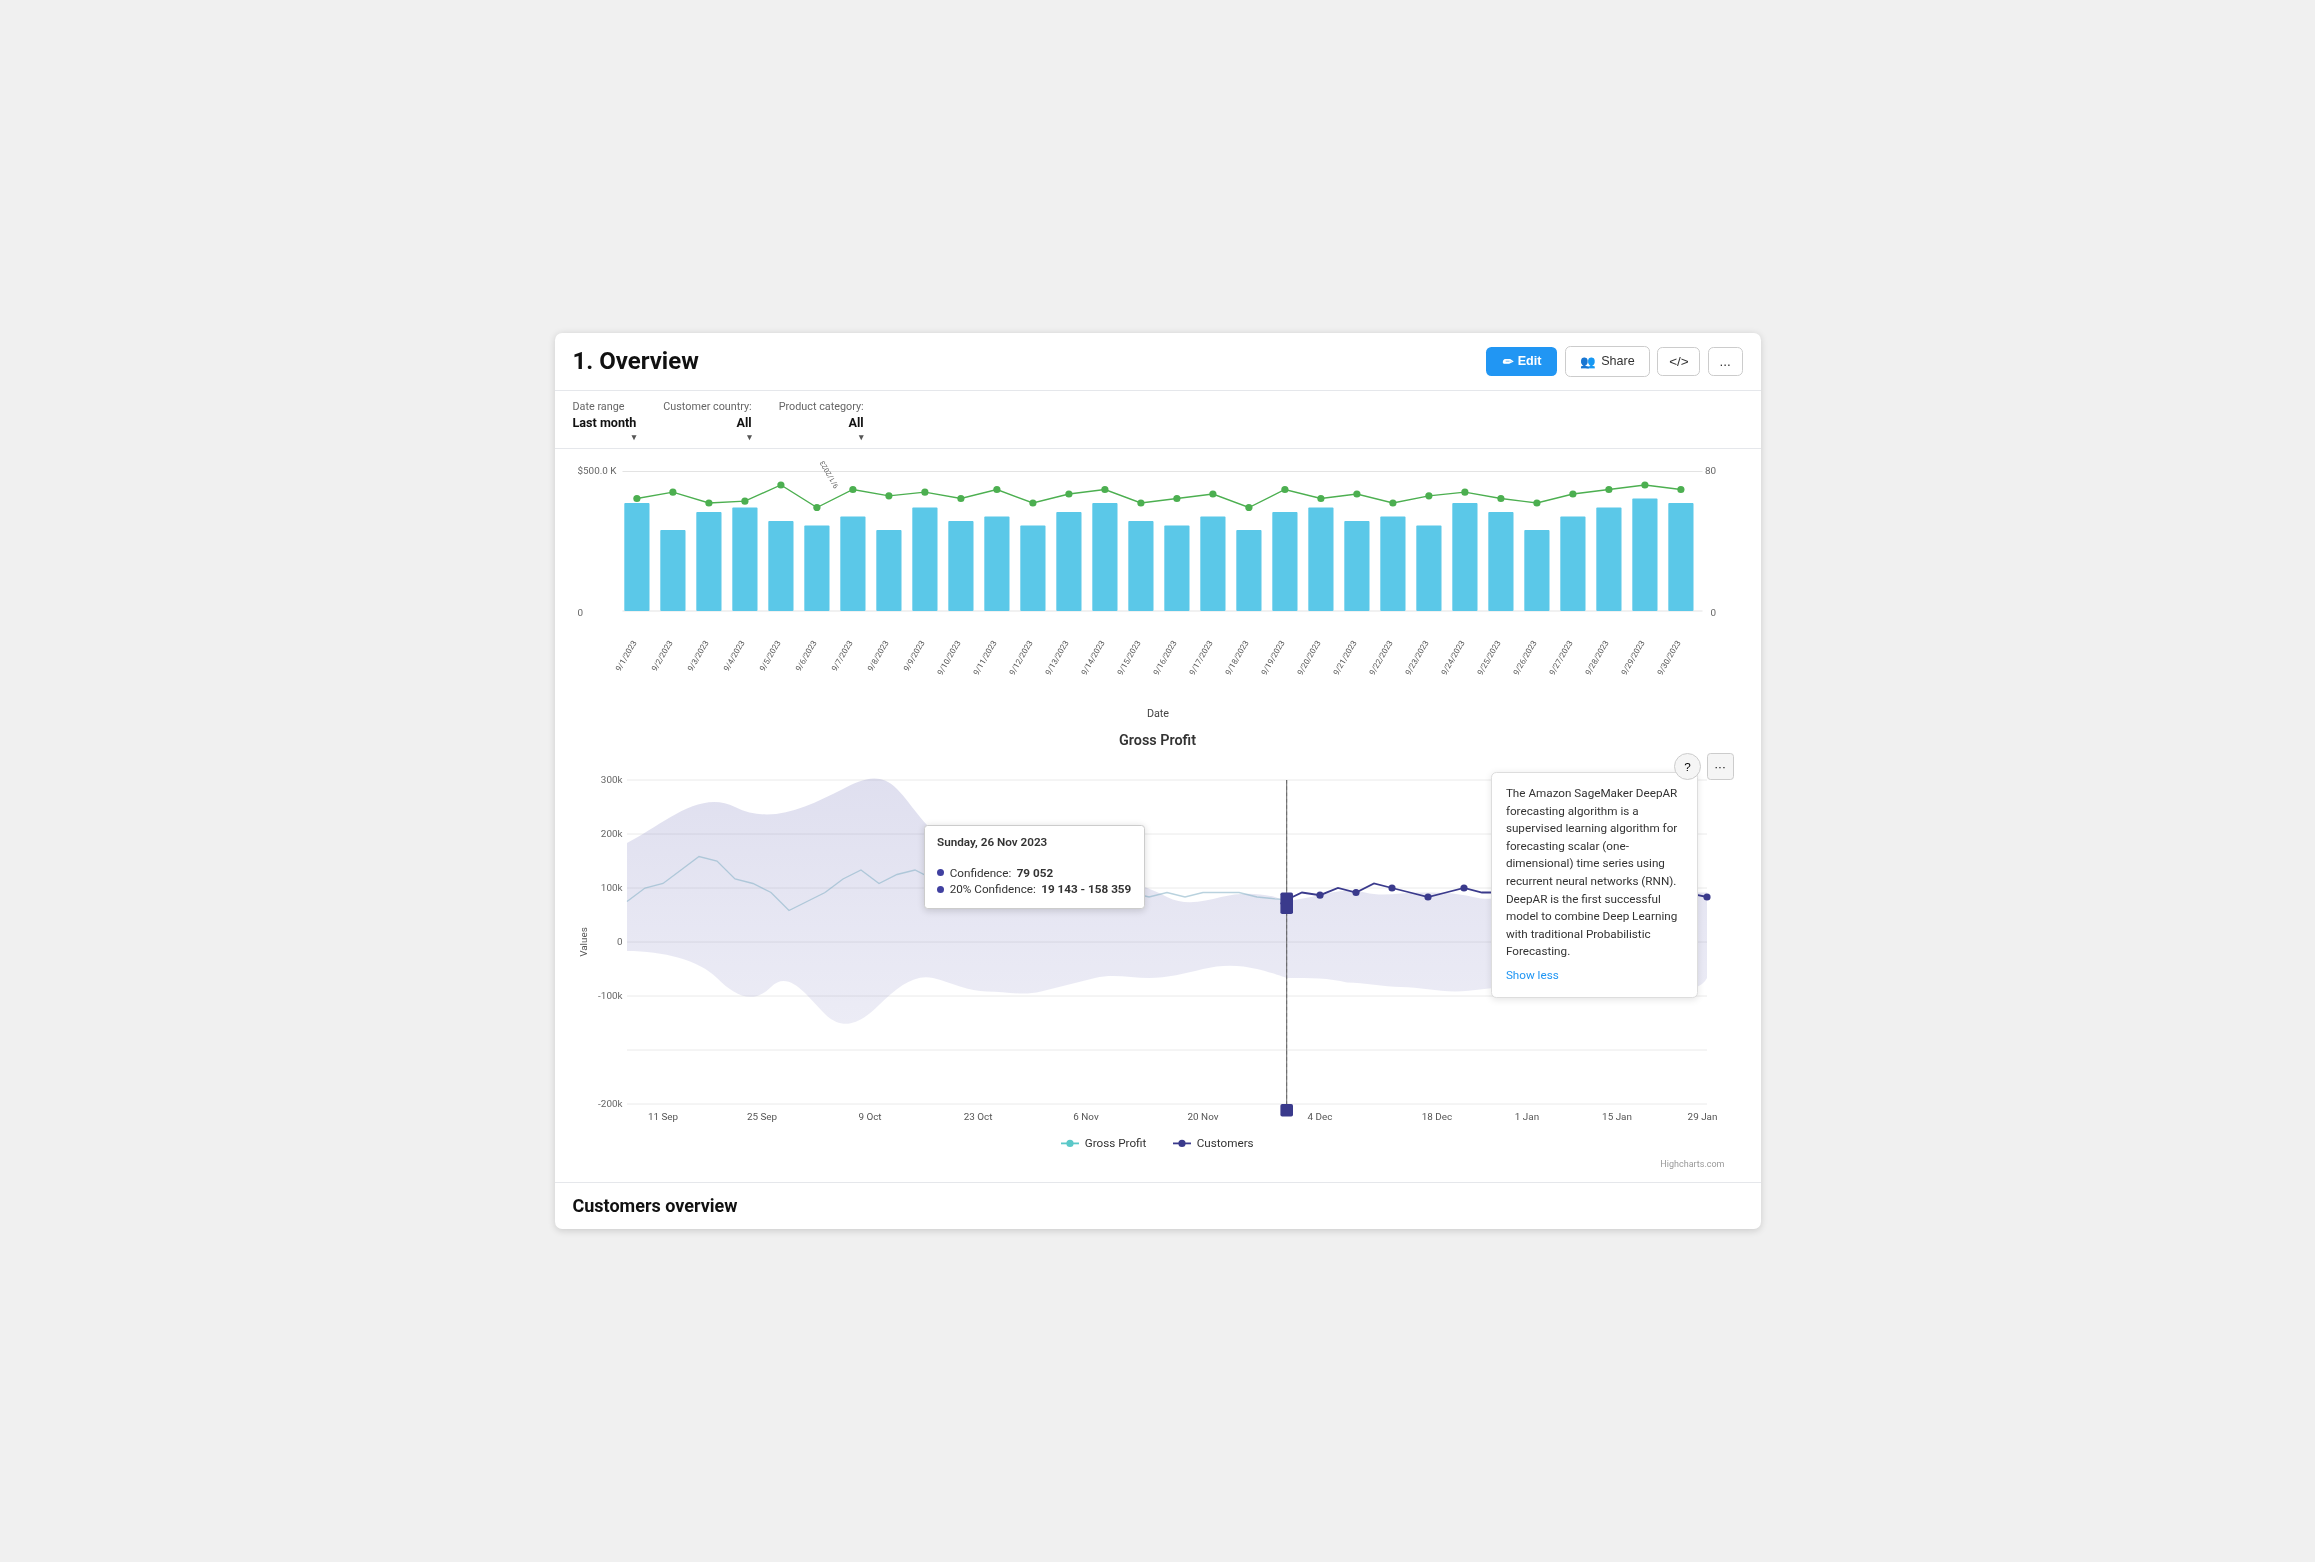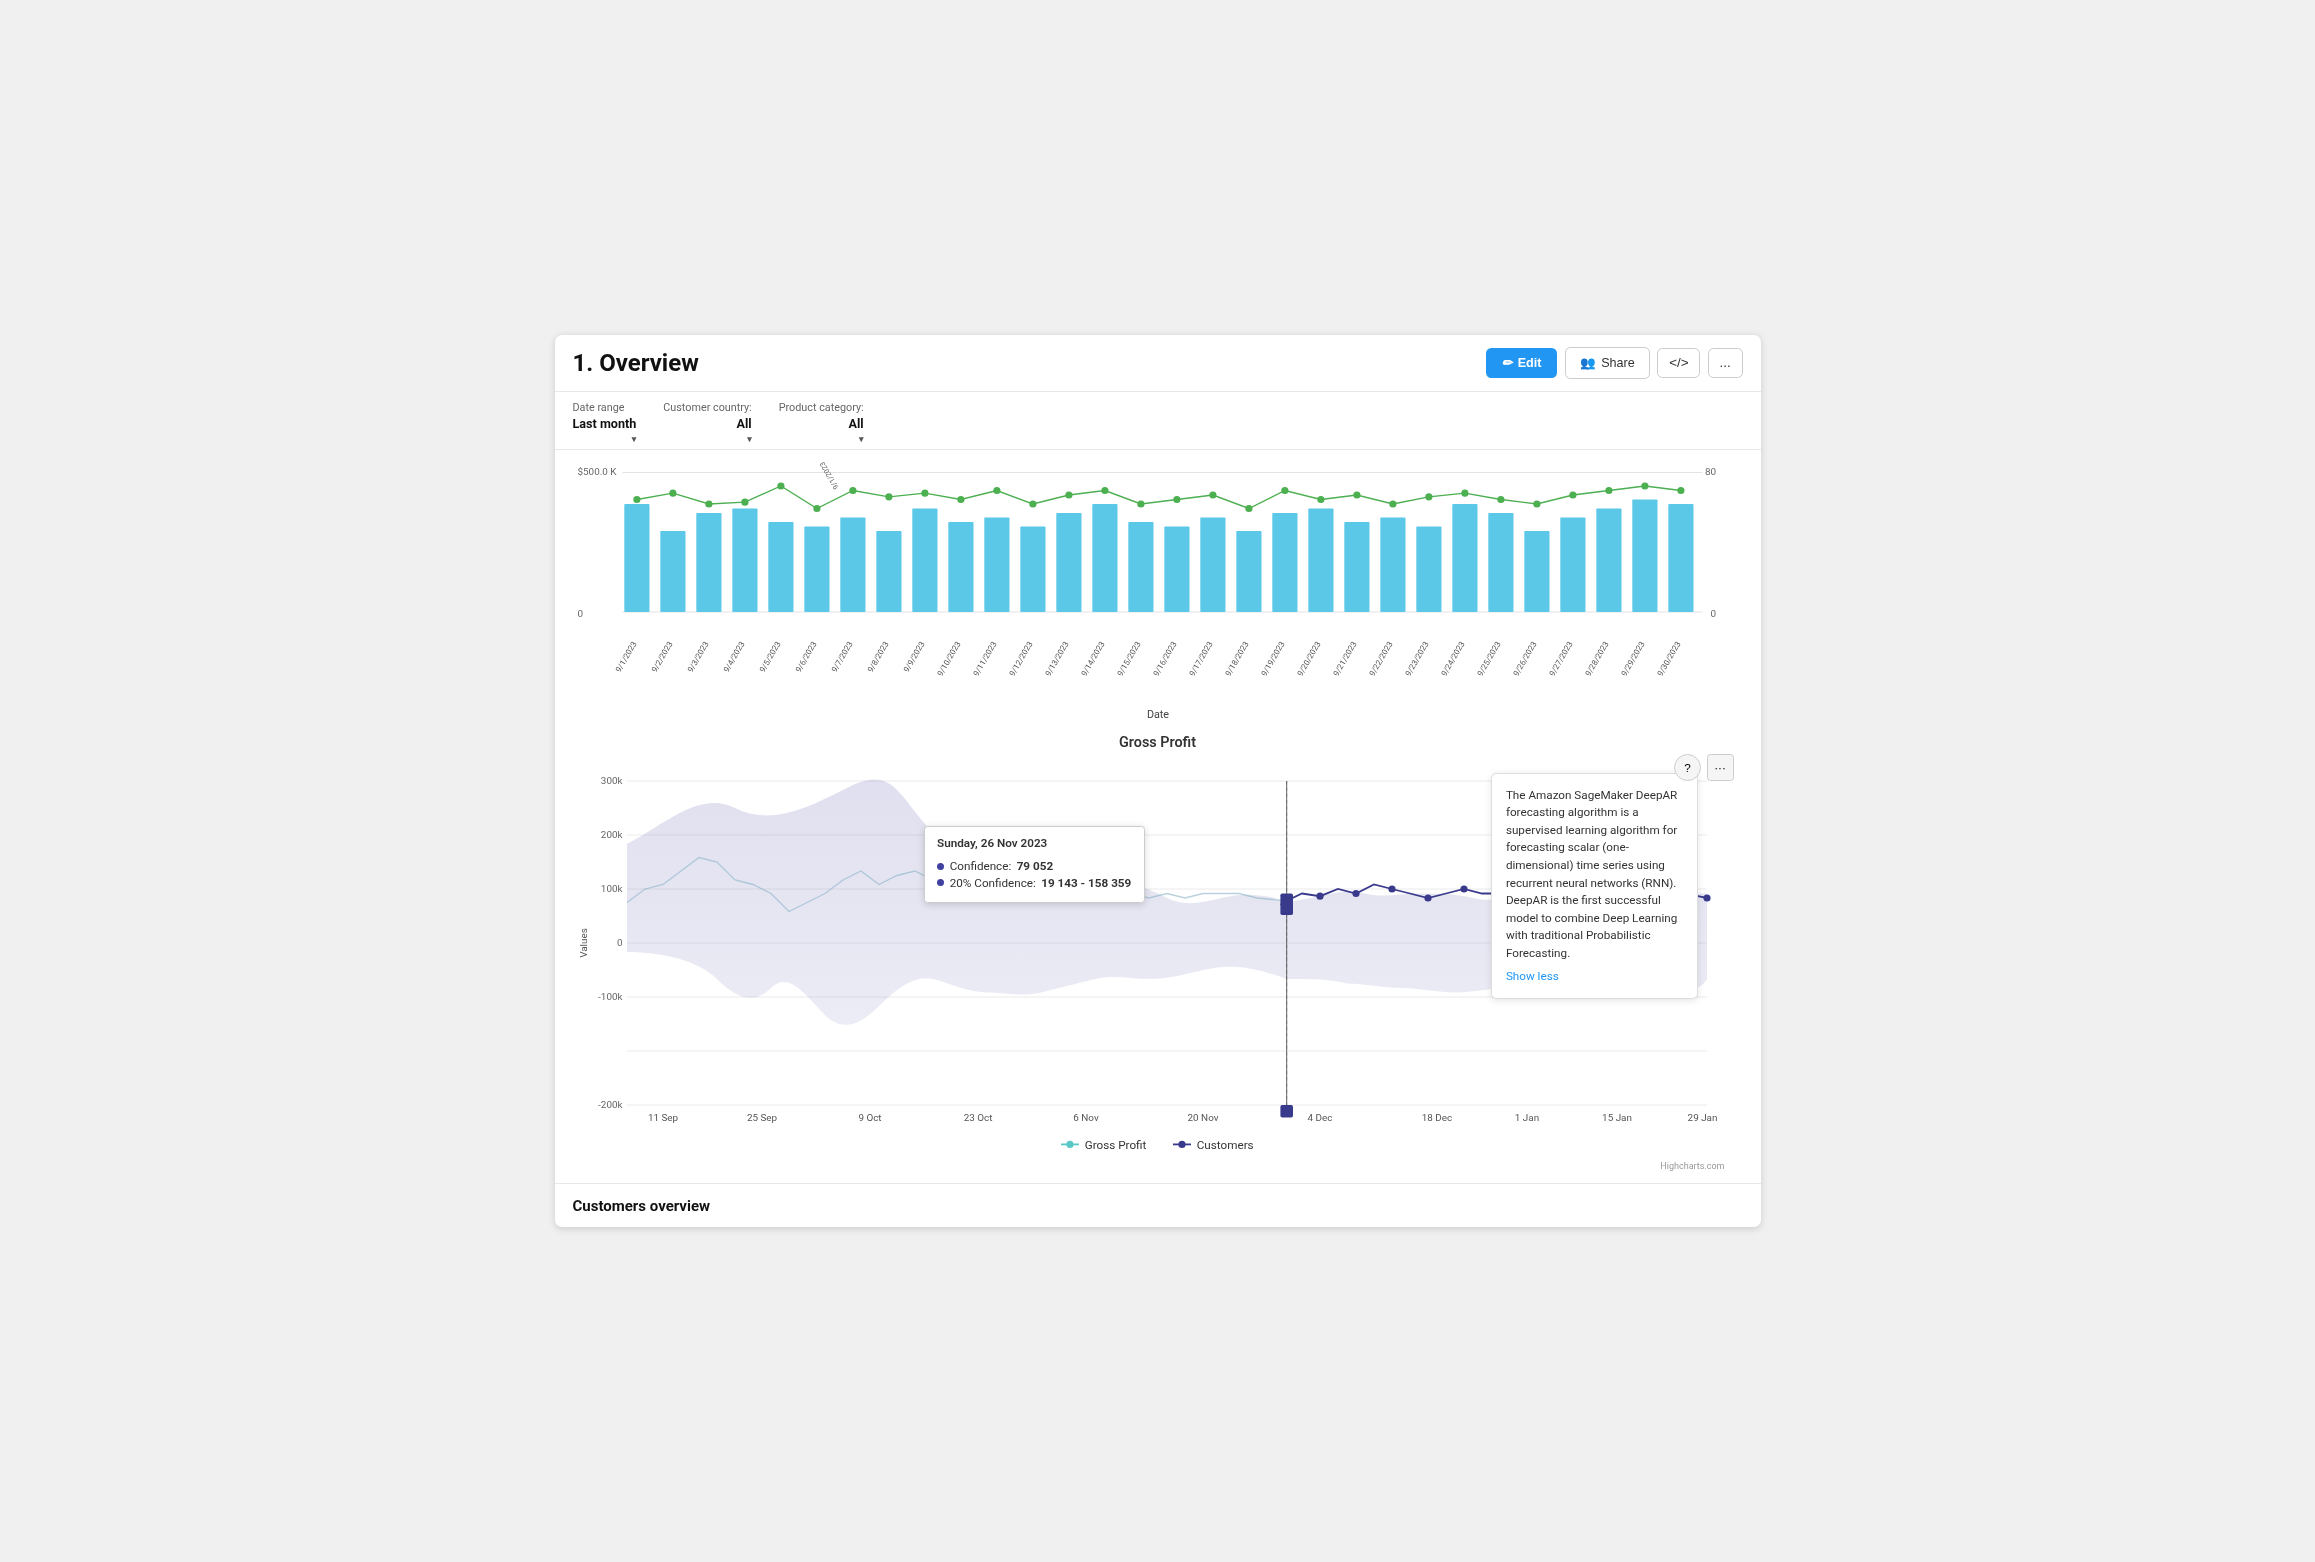--- a/index.html
+++ b/index.html
@@ -137,21 +137,21 @@
       padding: 9px 12.6px;
       font-size: 11.7px;
       box-shadow: 0 1.8px 7.2px rgba(0,0,0,0.15);
       z-index: 10;
       left: 351px;
       top: 72px;
       min-width: 216px;
     }
     .tooltip-date {
       font-weight: 600;
-      margin-bottom: 9px;
+      margin-bottom: 17px;
       color: #333;
     }
     .tooltip-row {
       display: flex;
       align-items: center;
       gap: 5.4px;
       margin-bottom: 2.7px;
       color: #333;
     }
     .tooltip-dot {
@@ -209,21 +209,21 @@
       gap: 5.4px;
       font-size: 11.7px;
       color: #333;
     }
     
     .customers-section {
       padding: 12.6px 18px;
       border-top: 0.9px solid #e5e7eb;
     }
     .customers-title {
-      font-size: 15px;
+      font-size: 18px;
       font-weight: 700;
       color: #111;
     }
     .highcharts-credit {
       text-align: right;
       font-size: 9px;
       color: #999;
       padding: 1.8px 18px 3.6px;
     }
   </style>

